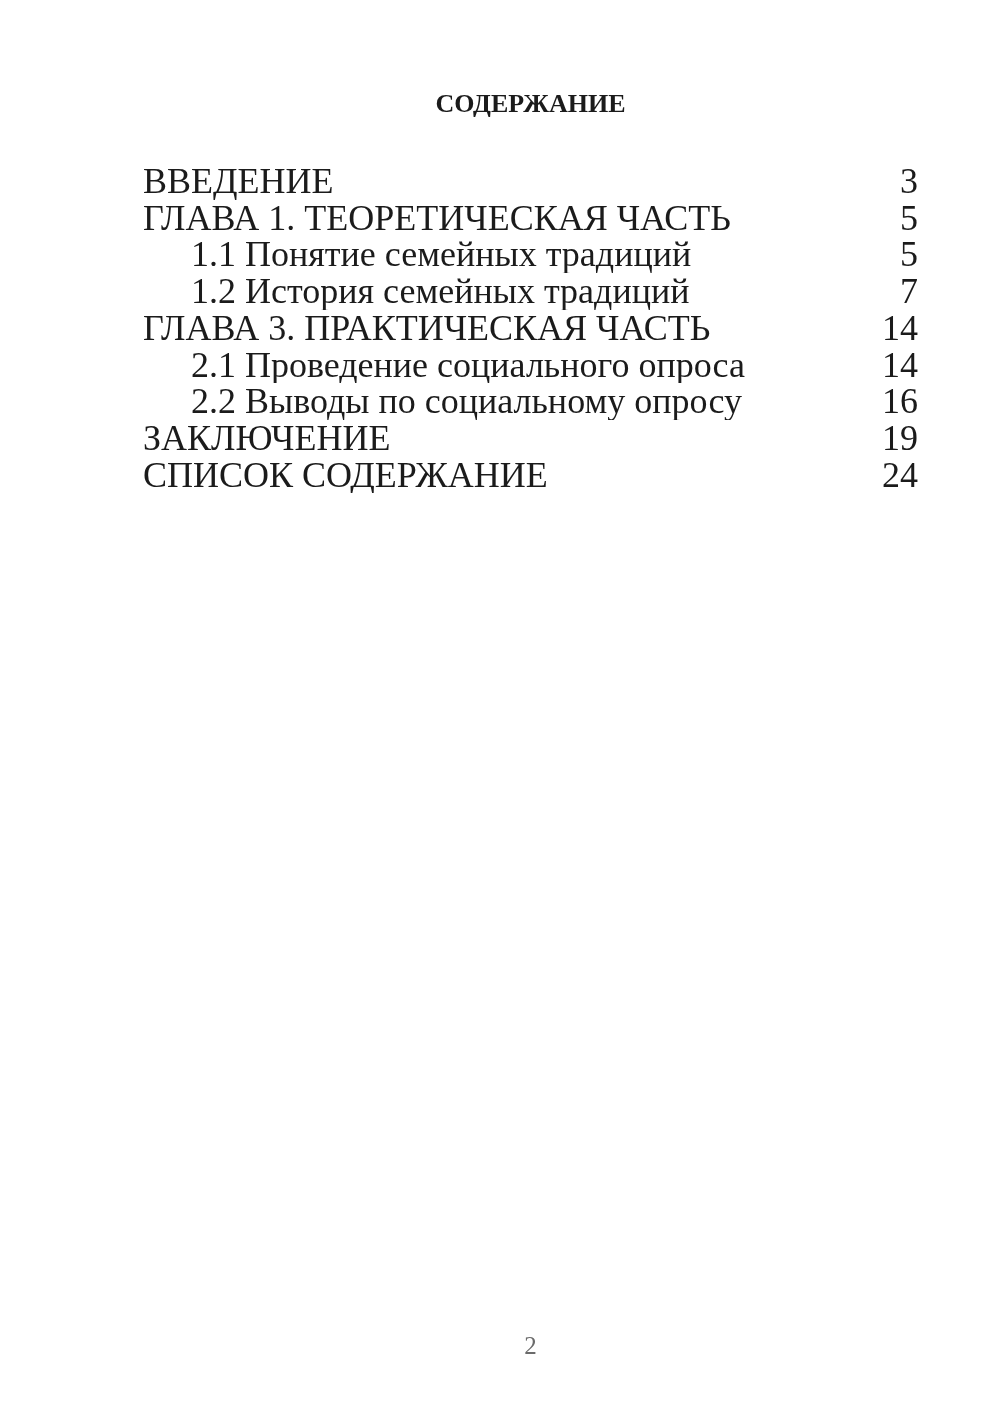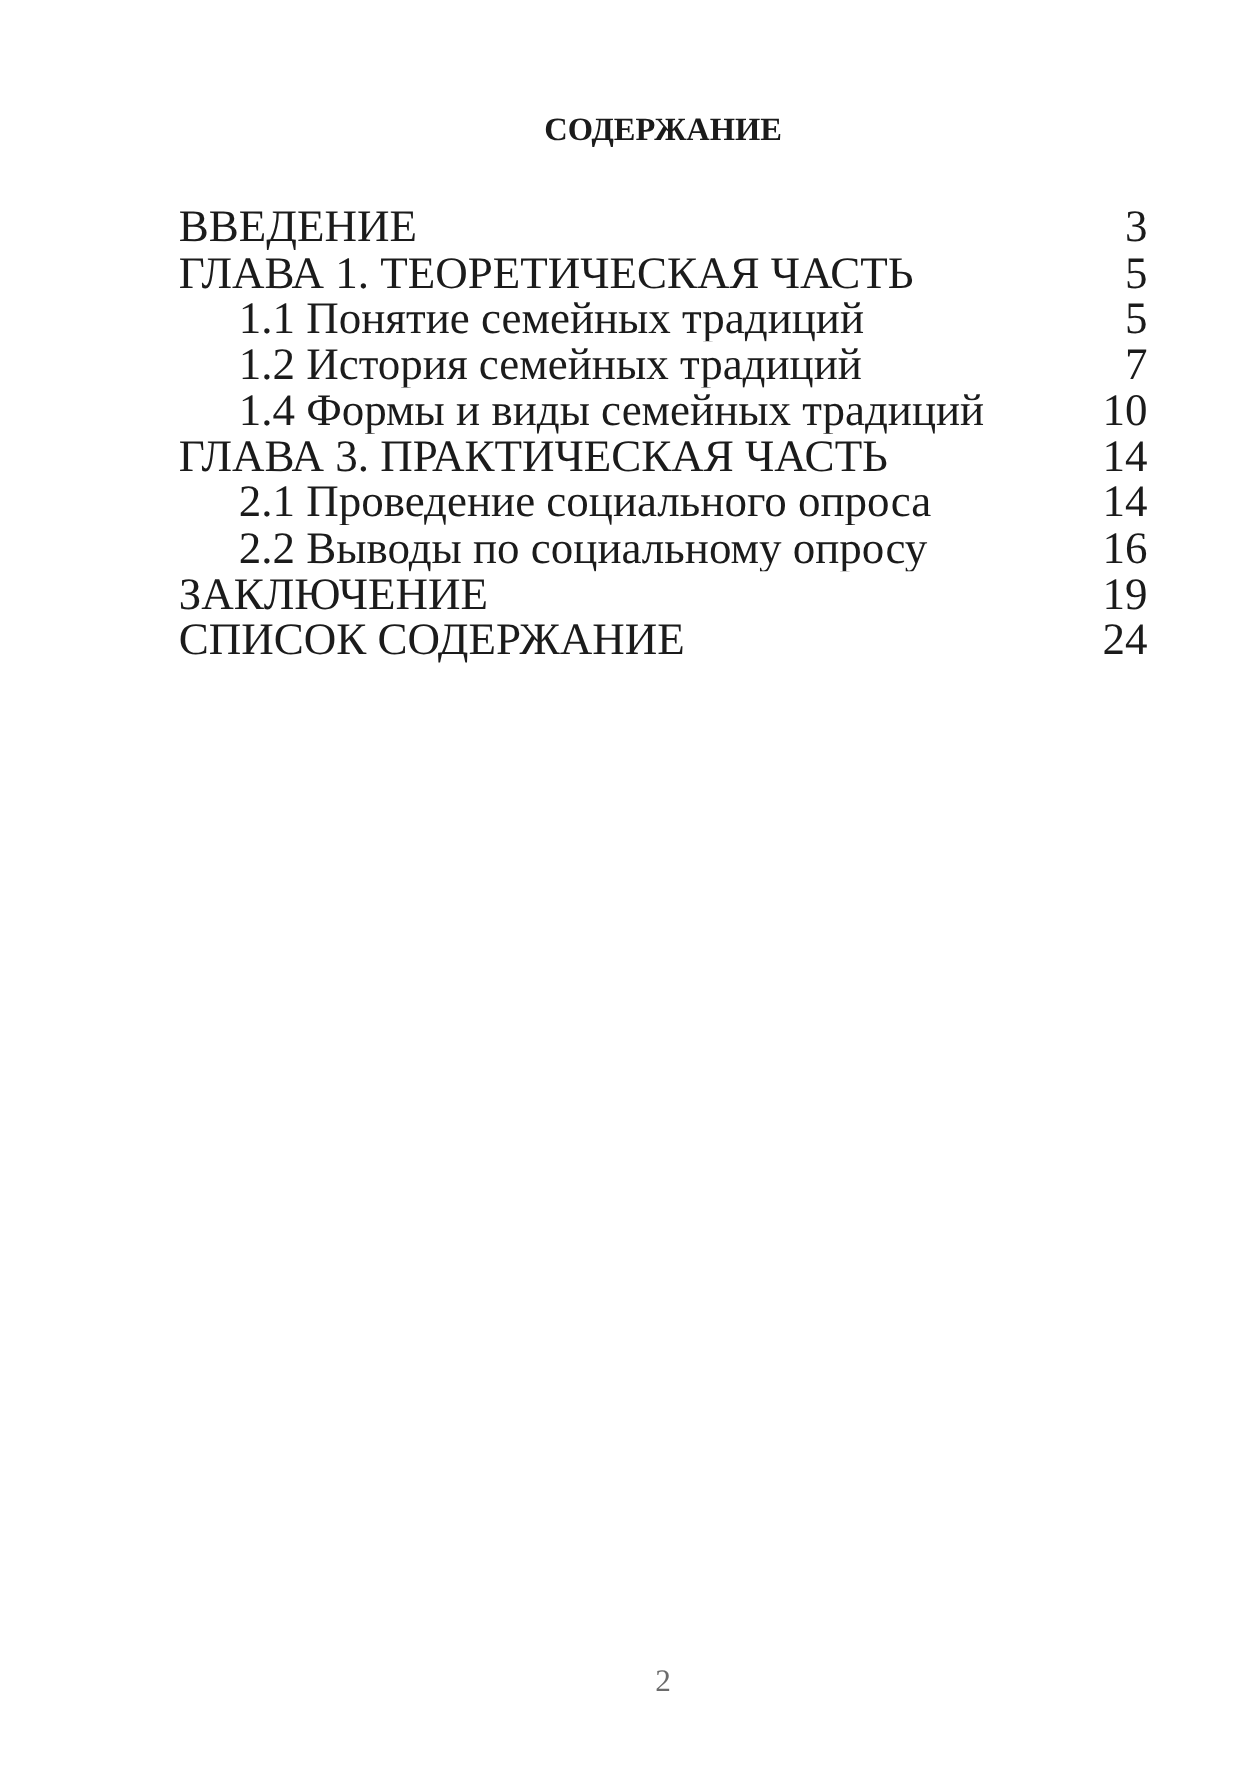--- a/index.html
+++ b/index.html
@@ -74,24 +74,20 @@
         <span class="toc-page">5</span>
       </div>
       <div class="toc-row sub">
         <span class="toc-label">1.1 Понятие семейных традиций</span>
         <span class="toc-page">5</span>
       </div>
       <div class="toc-row sub">
         <span class="toc-label">1.2 История семейных традиций</span>
         <span class="toc-page">7</span>
       </div>
-      <div class="toc-row sub">
-        <span class="toc-label">1.4 Формы и виды семейных традиций</span>
-        <span class="toc-page">10</span>
-      </div>
       <div class="toc-row">
         <span class="toc-label">ГЛАВА 3. ПРАКТИЧЕСКАЯ ЧАСТЬ</span>
         <span class="toc-page">14</span>
       </div>
       <div class="toc-row sub">
         <span class="toc-label">2.1 Проведение социального опроса</span>
         <span class="toc-page">14</span>
       </div>
       <div class="toc-row sub">
         <span class="toc-label">2.2 Выводы по социальному опросу</span>

